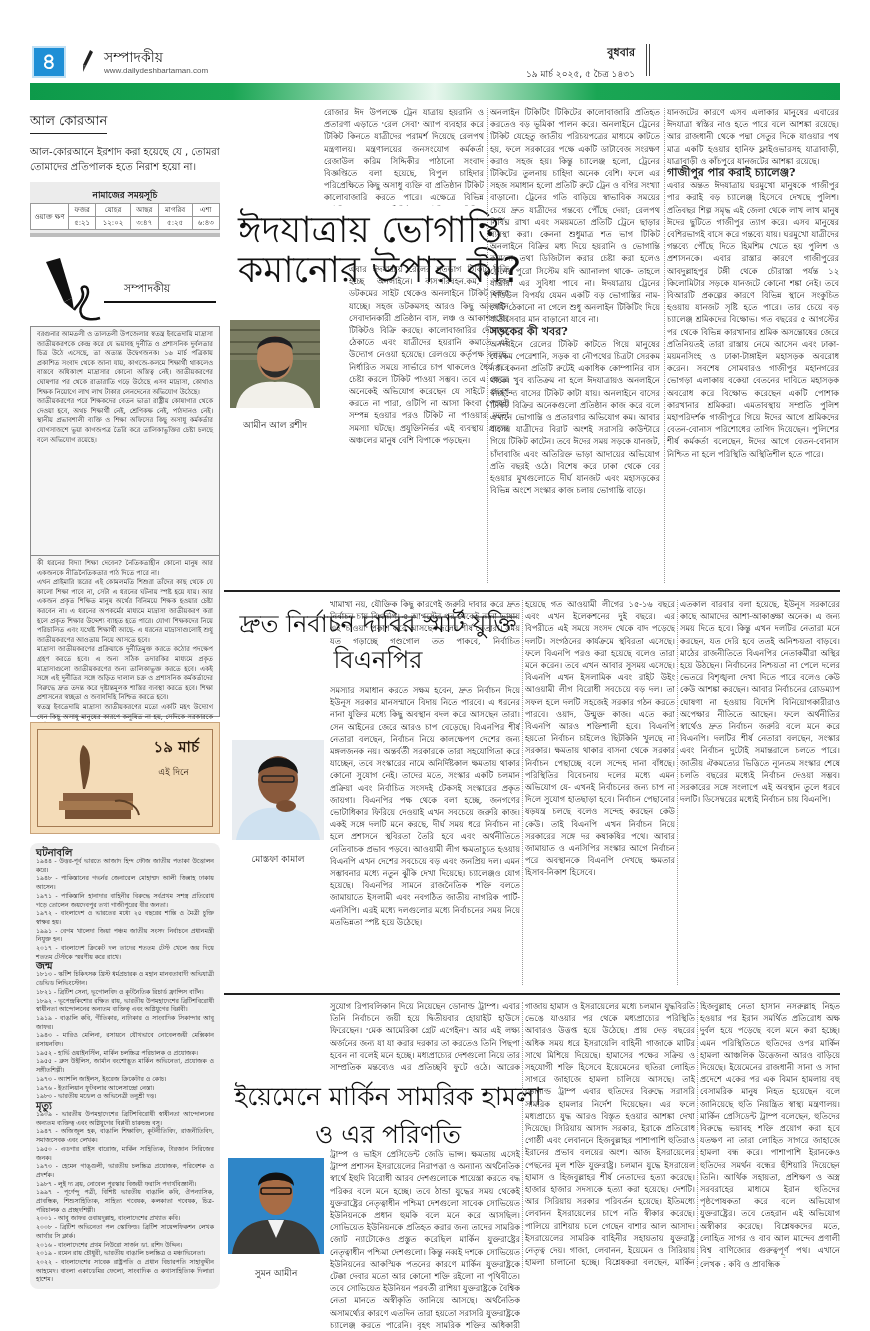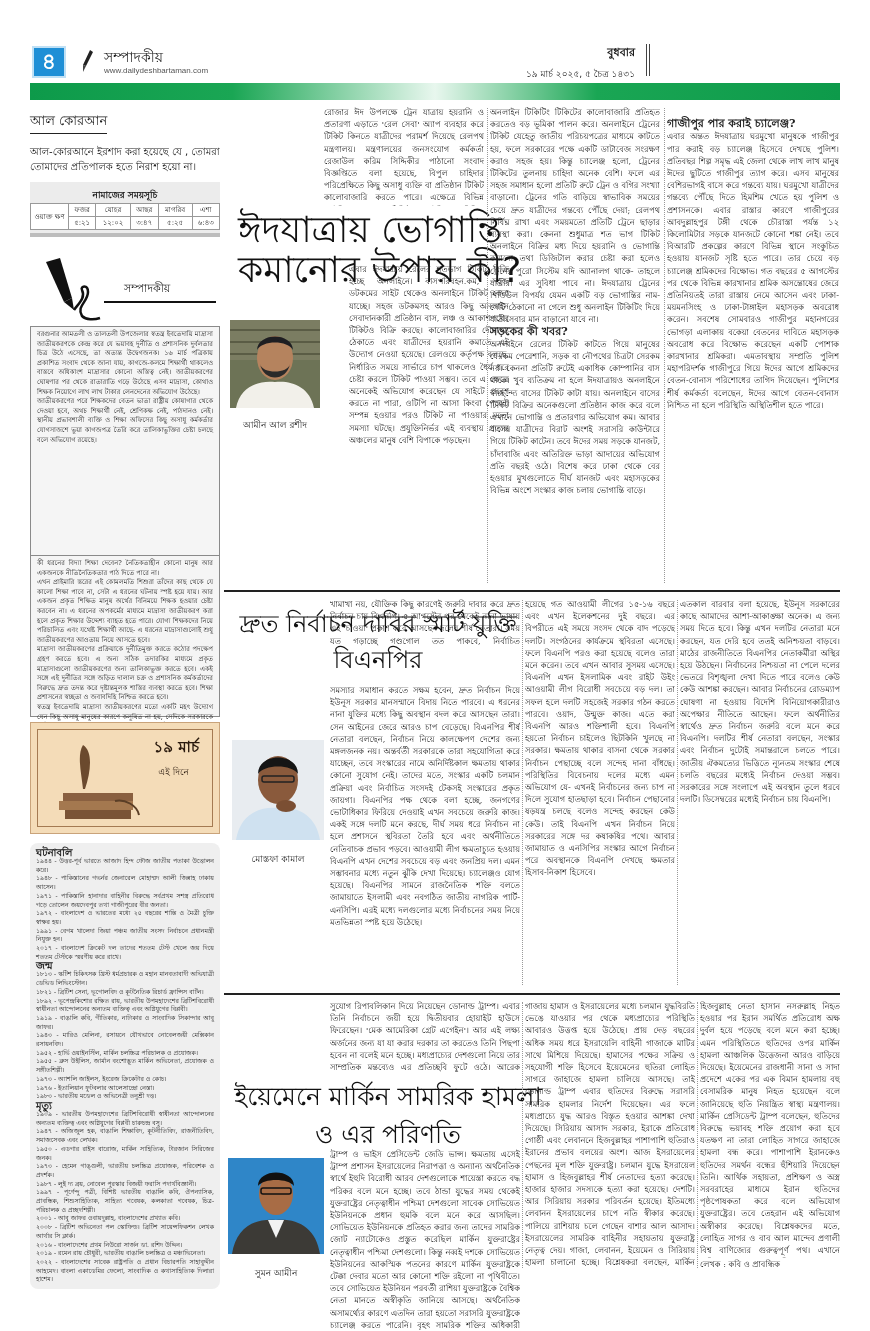--- a/index.html
+++ b/index.html
@@ -212,21 +212,21 @@
 <div class="col body-text" style="left:324px;top:263px;width:160px;height:320px;margin-left:25px;">
   <span>এবার ঈদযাত্রায় রেলের শতভাগ টিকিট বিক্রি হচ্ছে অনলাইনে। বাসপরিবহন.কম, সহজ ডটকমের সাইট থেকেও অনলাইনে টিকিট কেনা যাচ্ছে। সহজ ডটকমসহ আরও কিছু অনলাইন সেবাদানকারী প্রতিষ্ঠান বাস, লঞ্চ ও আকাশপথের টিকিটও বিক্রি করছে। কালোবাজারির দৌরাত্ম্য ঠেকাতে এবং যাত্রীদের হয়রানি কমাতে এই উদ্যোগ নেওয়া হয়েছে। রেলওয়ে কর্তৃপক্ষ বলছে, নির্ধারিত সময়ে সার্ভারে চাপ থাকলেও ধৈর্য ধরে চেষ্টা করলে টিকিট পাওয়া সম্ভব। তবে এ ক্ষেত্রে অনেকেই অভিযোগ করেছেন যে সাইটে প্রবেশ করতে না পারা, ওটিপি না আসা কিংবা পেমেন্ট সম্পন্ন হওয়ার পরও টিকিট না পাওয়ার মতো সমস্যা ঘটছে। প্রযুক্তিনির্ভর এই ব্যবস্থায় প্রত্যন্ত অঞ্চলের মানুষ বেশি বিপাকে পড়ছেন।</span>
 </div>
 
 <div class="col body-text" style="left:490px;top:106px;width:170px;height:480px;">
   <span>অনলাইন টিকিটিং টিকিটের কালোবাজারি প্রতিহত করতেও বড় ভূমিকা পালন করে। অনলাইনে ট্রেনের টিকিট যেহেতু জাতীয় পরিচয়পত্রের মাধ্যমে কাটতে হয়, ফলে সরকারের পক্ষে একটি ডাটাবেজ সংরক্ষণ করাও সহজ হয়। কিন্তু চ্যালেঞ্জ হলো, ট্রেনের টিকিটের তুলনায় চাহিদা অনেক বেশি। ফলে এর সহজ সমাধান হলো প্রতিটি রুটে ট্রেন ও বগির সংখ্যা বাড়ানো। ট্রেনের গতি বাড়িয়ে স্বাভাবিক সময়ের চেয়ে দ্রুত যাত্রীদের গন্তব্যে পৌঁছে দেয়া; রেলপথ নির্বিঘ্ন রাখা এবং সময়মতো প্রতিটি ট্রেনে ছাড়ার ব্যবস্থা করা। কেননা শুধুমাত্র শত ভাগ টিকিট অনলাইনে বিক্রির মধ্য দিয়ে হয়রানি ও ভোগান্তি কমানো তথা ডিজিটাল করার চেষ্টা করা হলেও ট্রেনের পুরো সিস্টেম যদি অ্যানালগ থাকে- তাহলে যাত্রীরা এর সুবিধা পাবে না। ঈদযাত্রায় ট্রেনের শিডিউল বিপর্যয় যেমন একটি বড় ভোগান্তির নাম- সেটি ঠেকানো না গেলে শুধু অনলাইন টিকিটিং দিয়ে যাত্রীসেবার মান বাড়ানো যাবে না।</span><br>
   <span class="subhead">সড়কের কী খবর?</span><br>
   <span>অনলাইনে রেলের টিকিট কাটতে গিয়ে মানুষের যেরকম পেরেশানি, সড়ক বা নৌপথের চিত্রটা সেরকম নয়। কেননা প্রতিটি রুটেই একাধিক কোম্পানির বাস থাকে। খুব ব্যতিক্রম না হলে ঈদযাত্রায়ও অনলাইনে স্বাচ্ছন্দ্যে বাসের টিকিট কাটা যায়। অনলাইনে বাসের টিকিট বিক্রির অনেকগুলো প্রতিষ্ঠান কাজ করে বলে এখানে ভোগান্তি ও প্রতারণার অভিযোগ কম। আবার বাসের যাত্রীদের বিরাট অংশই সরাসরি কাউন্টারে গিয়ে টিকিট কাটেন। তবে ঈদের সময় সড়কে যানজট, চাঁদাবাজি এবং অতিরিক্ত ভাড়া আদায়ের অভিযোগ প্রতি বছরই ওঠে। বিশেষ করে ঢাকা থেকে বের হওয়ার মুখগুলোতে দীর্ঘ যানজট এবং মহাসড়কের বিভিন্ন অংশে সংস্কার কাজ চলায় ভোগান্তি বাড়ে।</span>
 </div>
 <div class="col body-text" style="left:667px;top:106px;width:172px;height:480px;">
-  <br>
+  <span>যানজটের কারণে এসব এলাকার মানুষের এবারের ঈদযাত্রা স্বস্তির নাও হতে পারে বলে আশঙ্কা রয়েছে। আর রাজধানী থেকে পদ্মা সেতুর দিকে যাওয়ার পথ মাত্র একটি হওয়ার হানিফ ফ্লাইওভারসহ যাত্রাবাড়ী, যাত্রাবাড়ী ও কাঁচপুরে যানজটের আশঙ্কা রয়েছে।</span><br>
   <span class="subhead">গাজীপুর পার করাই চ্যালেঞ্জ?</span><br>
   <span>এবার অন্তত ঈদযাত্রায় ঘরমুখো মানুষকে গাজীপুর পার করাই বড় চ্যালেঞ্জ হিসেবে দেখছে পুলিশ। প্রতিবছর শিল্প সমৃদ্ধ এই জেলা থেকে লাখ লাখ মানুষ ঈদের ছুটিতে গাজীপুর ত্যাগ করে। এসব মানুষের বেশিরভাগই বাসে করে গন্তব্যে যায়। ঘরমুখো যাত্রীদের গন্তব্যে পৌঁছে দিতে হিমশিম খেতে হয় পুলিশ ও প্রশাসনকে। এবার রাস্তার কারণে গাজীপুরের আবদুল্লাহপুর টঙ্গী থেকে চৌরাস্তা পর্যন্ত ১২ কিলোমিটার সড়কে যানজটে কোনো শঙ্কা নেই। তবে বিআরটি প্রকল্পের কারণে বিভিন্ন স্থানে সংকুচিত হওয়ায় যানজট সৃষ্টি হতে পারে। তার চেয়ে বড় চ্যালেঞ্জ শ্রমিকদের বিক্ষোভ। গত বছরের ৫ আগস্টের পর থেকে বিভিন্ন কারখানার শ্রমিক অসন্তোষের জেরে প্রতিনিয়তই তারা রাস্তায় নেমে আসেন এবং ঢাকা-ময়মনসিংহ ও ঢাকা-টাঙ্গাইল মহাসড়ক অবরোধ করেন। সবশেষ সোমবারও গাজীপুর মহানগরের ভোগড়া এলাকায় বকেয়া বেতনের দাবিতে মহাসড়ক অবরোধ করে বিক্ষোভ করেছেন একটি পোশাক কারখানার শ্রমিকরা। এমতাবস্থায় সম্প্রতি পুলিশ মহাপরিদর্শক গাজীপুরে গিয়ে ঈদের আগে শ্রমিকদের বেতন-বোনাস পরিশোধের তাগিদ দিয়েছেন। পুলিশের শীর্ষ কর্মকর্তা বলেছেন, ঈদের আগে বেতন-বোনাস নিশ্চিত না হলে পরিস্থিতি অস্থিতিশীল হতে পারে।</span>
 </div>
 <div class="dotted-sep" style="left:487px;top:108px;height:475px;"></div>
 <div class="dotted-sep" style="left:664px;top:108px;height:475px;"></div>
 
 <div class="rule" style="left:224px;top:590px;width:616px;"></div>
 
 <div class="col body-text" style="left:330px;top:598px;width:190px;height:50px;">
   <span>খামাখা নয়, যৌক্তিক কিছু কারণেই জরুরি দাবার করে দ্রুত নির্বাচন চায় বিএনপি। ৫ আগস্টের পর থেকেই নানা ভাষায় এই 'চাওয়া' প্রকাশ করে আসছেন দলের শীর্ষ নেতারা। সময় যত গড়াচ্ছে গণ্ডগোল তত পাকবে, নির্বাচিত জনপ্রতিনিধিরা অনেক</span>

